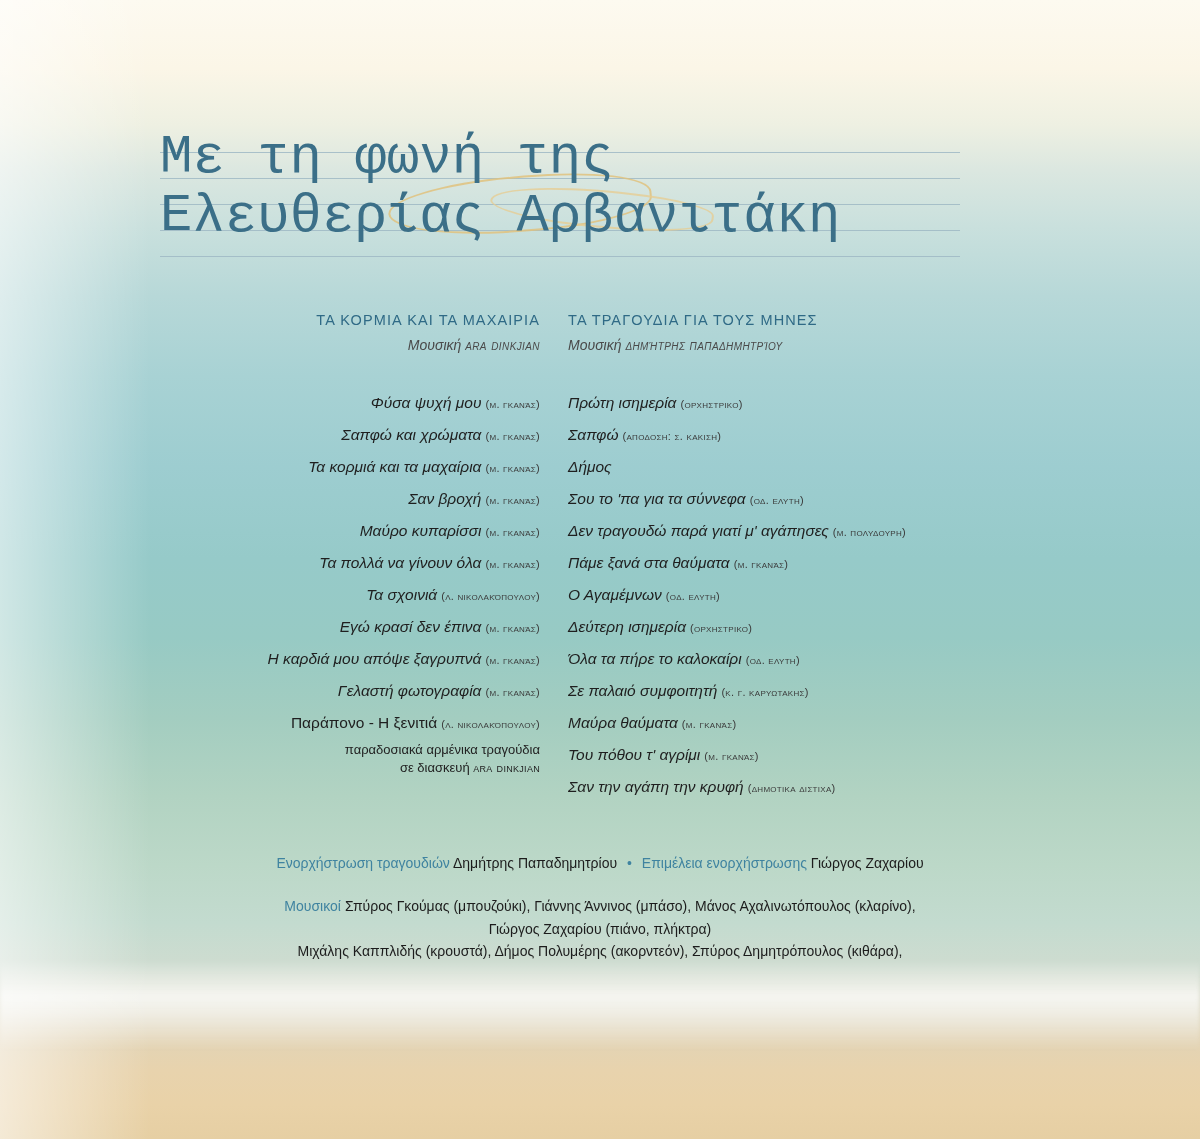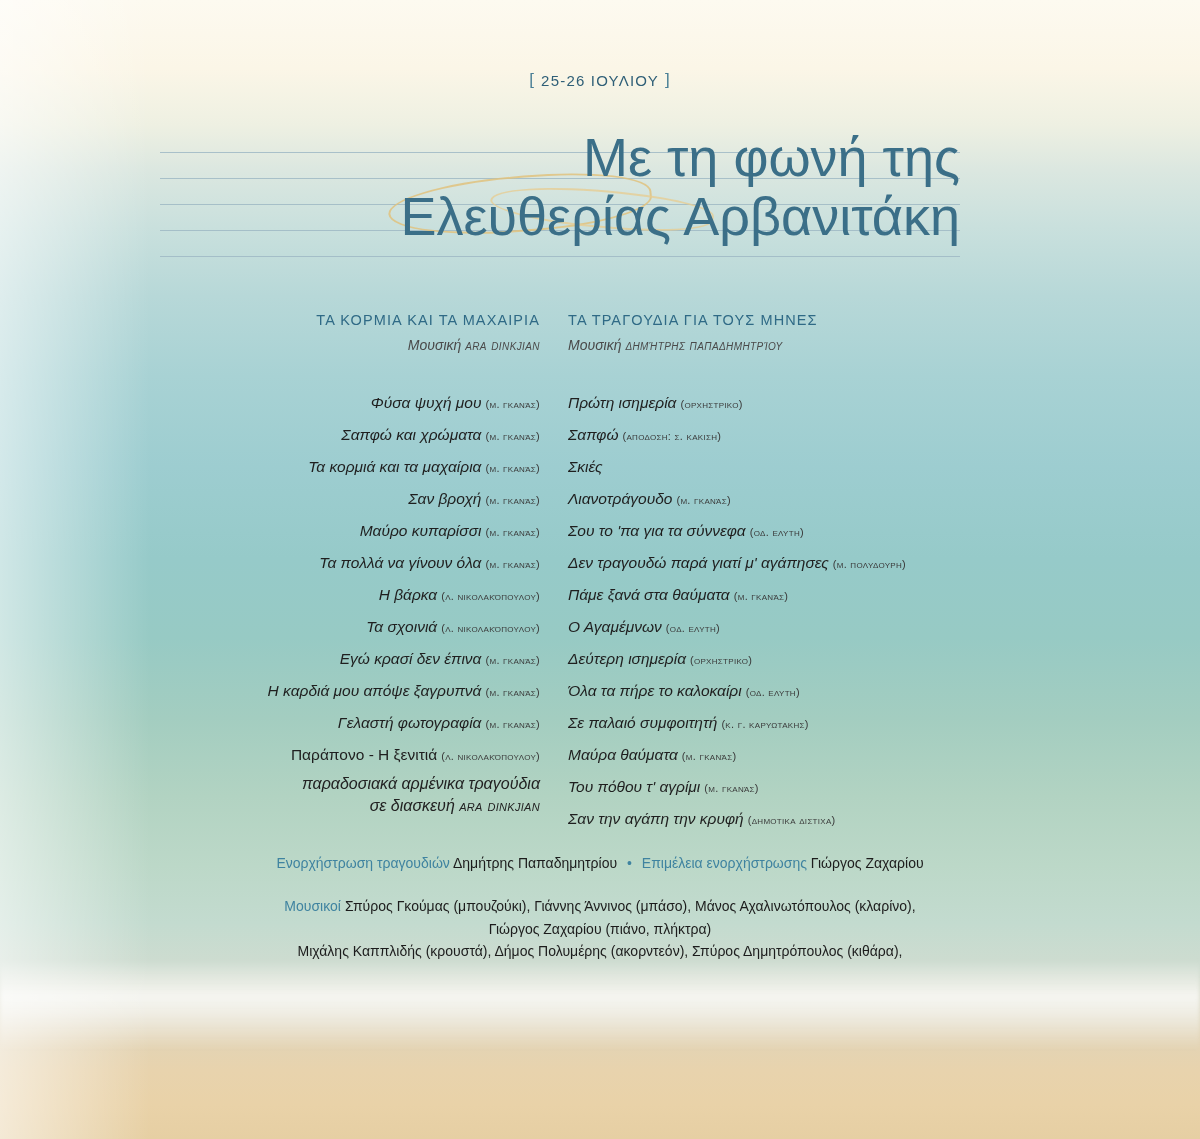--- a/index.html
+++ b/index.html
@@ -139,23 +139,23 @@
     border-radius: 60% 40% 55% 45%;
     transform: rotate(6deg);
     opacity: .8;
   }
 
   .title {
     position: absolute;
     left: 0;
     top: 0;
     width: 800px;
-    text-align: right;
+    text-align: left;
     color: #3b6f88;
-    font-family: Liberation Sans, sans-serif;
+    font-family: Liberation Mono, monospace;
     font-weight: 300;
     line-height: 1.02;
   }
   .title .l1 {
     display: block;
     font-size: 54px;
     letter-spacing: 0px;
   }
   .title .l2 {
     display: block;
@@ -216,22 +216,21 @@
     font-style: normal;
     font-variant: small-caps;
     text-transform: lowercase;
     letter-spacing: .3px;
     color: #3a3a3a;
     margin-left: 4px;
   }
   .track.plain { font-style: normal; }
 
   .note {
-    font-size: 16px;
-    font-style: italic;
+    font-size: 13px;
     color: #222;
     line-height: 1.35;
     margin-top: -6px;
   }
   .note .sc {
     font-variant: small-caps;
     text-transform: lowercase;
     letter-spacing: .3px;
   }
 
@@ -269,23 +268,20 @@
   }
   .musicians .cr-lbl { margin-right: 4px; }
   .m-line { display: block; }
 </style>
 </head>
 <body>
 
 <div id="page">
   <div class="content">
 
-    <div class="date-line">
-      <span class="brk">[</span><span>25-26 ΙΟΥΛΙΟΥ</span><span class="brk">]</span>
-    </div>
 
     <div class="title-wrap">
       <div class="staff">
         <i></i>
           <i></i>
           <i></i>
           <i></i>
           <i></i>
       </div>
       <div class="swirl"></div>
@@ -304,21 +300,20 @@
           <span>Μουσική</span>
           <span class="sc">Ara Dinkjian</span>
         </div>
         <div class="tracks">
           <div class="track"><span>Φύσα ψυχή μου</span><span class="cred">(Μ. Γκανάς)</span></div>
           <div class="track"><span>Σαπφώ και χρώματα</span><span class="cred">(Μ. Γκανάς)</span></div>
           <div class="track"><span>Τα κορμιά και τα μαχαίρια</span><span class="cred">(Μ. Γκανάς)</span></div>
           <div class="track"><span>Σαν βροχή</span><span class="cred">(Μ. Γκανάς)</span></div>
           <div class="track"><span>Μαύρο κυπαρίσσι</span><span class="cred">(Μ. Γκανάς)</span></div>
           <div class="track"><span>Τα πολλά να γίνουν όλα</span><span class="cred">(Μ. Γκανάς)</span></div>
-          <div class="track"><span>Η βάρκα</span><span class="cred">(Λ. Νικολακόπουλου)</span></div>
           <div class="track"><span>Τα σχοινιά</span><span class="cred">(Λ. Νικολακόπουλου)</span></div>
           <div class="track"><span>Εγώ κρασί δεν έπινα</span><span class="cred">(Μ. Γκανάς)</span></div>
           <div class="track"><span>Η καρδιά μου απόψε ξαγρυπνά</span><span class="cred">(Μ. Γκανάς)</span></div>
           <div class="track"><span>Γελαστή φωτογραφία</span><span class="cred">(Μ. Γκανάς)</span></div>
           <div class="track plain"><span>Παράπονο - Η ξενιτιά</span><span class="cred">(Λ. Νικολακόπουλου)</span></div>
           <div class="note">
             <span>παραδοσιακά αρμένικα τραγούδια</span><br>
             <span>σε διασκευή</span>
             <span class="sc">Ara Dinkjian</span>
           </div>
@@ -327,22 +322,21 @@
 
       <div class="col col-right">
         <div class="col-head">ΤΑ ΤΡΑΓΟΥΔΙΑ ΓΙΑ ΤΟΥΣ ΜΗΝΕΣ</div>
         <div class="col-sub">
           <span>Μουσική</span>
           <span class="sc">Δημήτρης Παπαδημητρίου</span>
         </div>
         <div class="tracks">
           <div class="track"><span>Πρώτη ισημερία</span><span class="cred">(ορχηστρικο)</span></div>
           <div class="track"><span>Σαπφώ</span><span class="cred">(αποδοση: Σ. Κακιση)</span></div>
-          <div class="track"><span>Σκιές</span><span class="cred"></span></div>
-          <div class="track"><span>Λιανοτράγουδο</span><span class="cred">(Μ. Γκανάς)</span></div>
+          <div class="track"><span>Δήμος</span><span class="cred"></span></div>
           <div class="track"><span>Σου το 'πα για τα σύννεφα</span><span class="cred">(Οδ. Ελυτη)</span></div>
           <div class="track"><span>Δεν τραγουδώ παρά γιατί μ' αγάπησες</span><span class="cred">(Μ. Πολυδουρη)</span></div>
           <div class="track"><span>Πάμε ξανά στα θαύματα</span><span class="cred">(Μ. Γκανάς)</span></div>
           <div class="track"><span>Ο Αγαμέμνων</span><span class="cred">(Οδ. Ελυτη)</span></div>
           <div class="track"><span>Δεύτερη ισημερία</span><span class="cred">(ορχηστρικο)</span></div>
           <div class="track"><span>Όλα τα πήρε το καλοκαίρι</span><span class="cred">(Οδ. Ελυτη)</span></div>
           <div class="track"><span>Σε παλαιό συμφοιτητή</span><span class="cred">(Κ. Γ. Καρυωτακης)</span></div>
           <div class="track"><span>Μαύρα θαύματα</span><span class="cred">(Μ. Γκανάς)</span></div>
           <div class="track"><span>Του πόθου τ' αγρίμι</span><span class="cred">(Μ. Γκανάς)</span></div>
           <div class="track"><span>Σαν την αγάπη την κρυφή</span><span class="cred">(δημοτικα διστιχα)</span></div>

